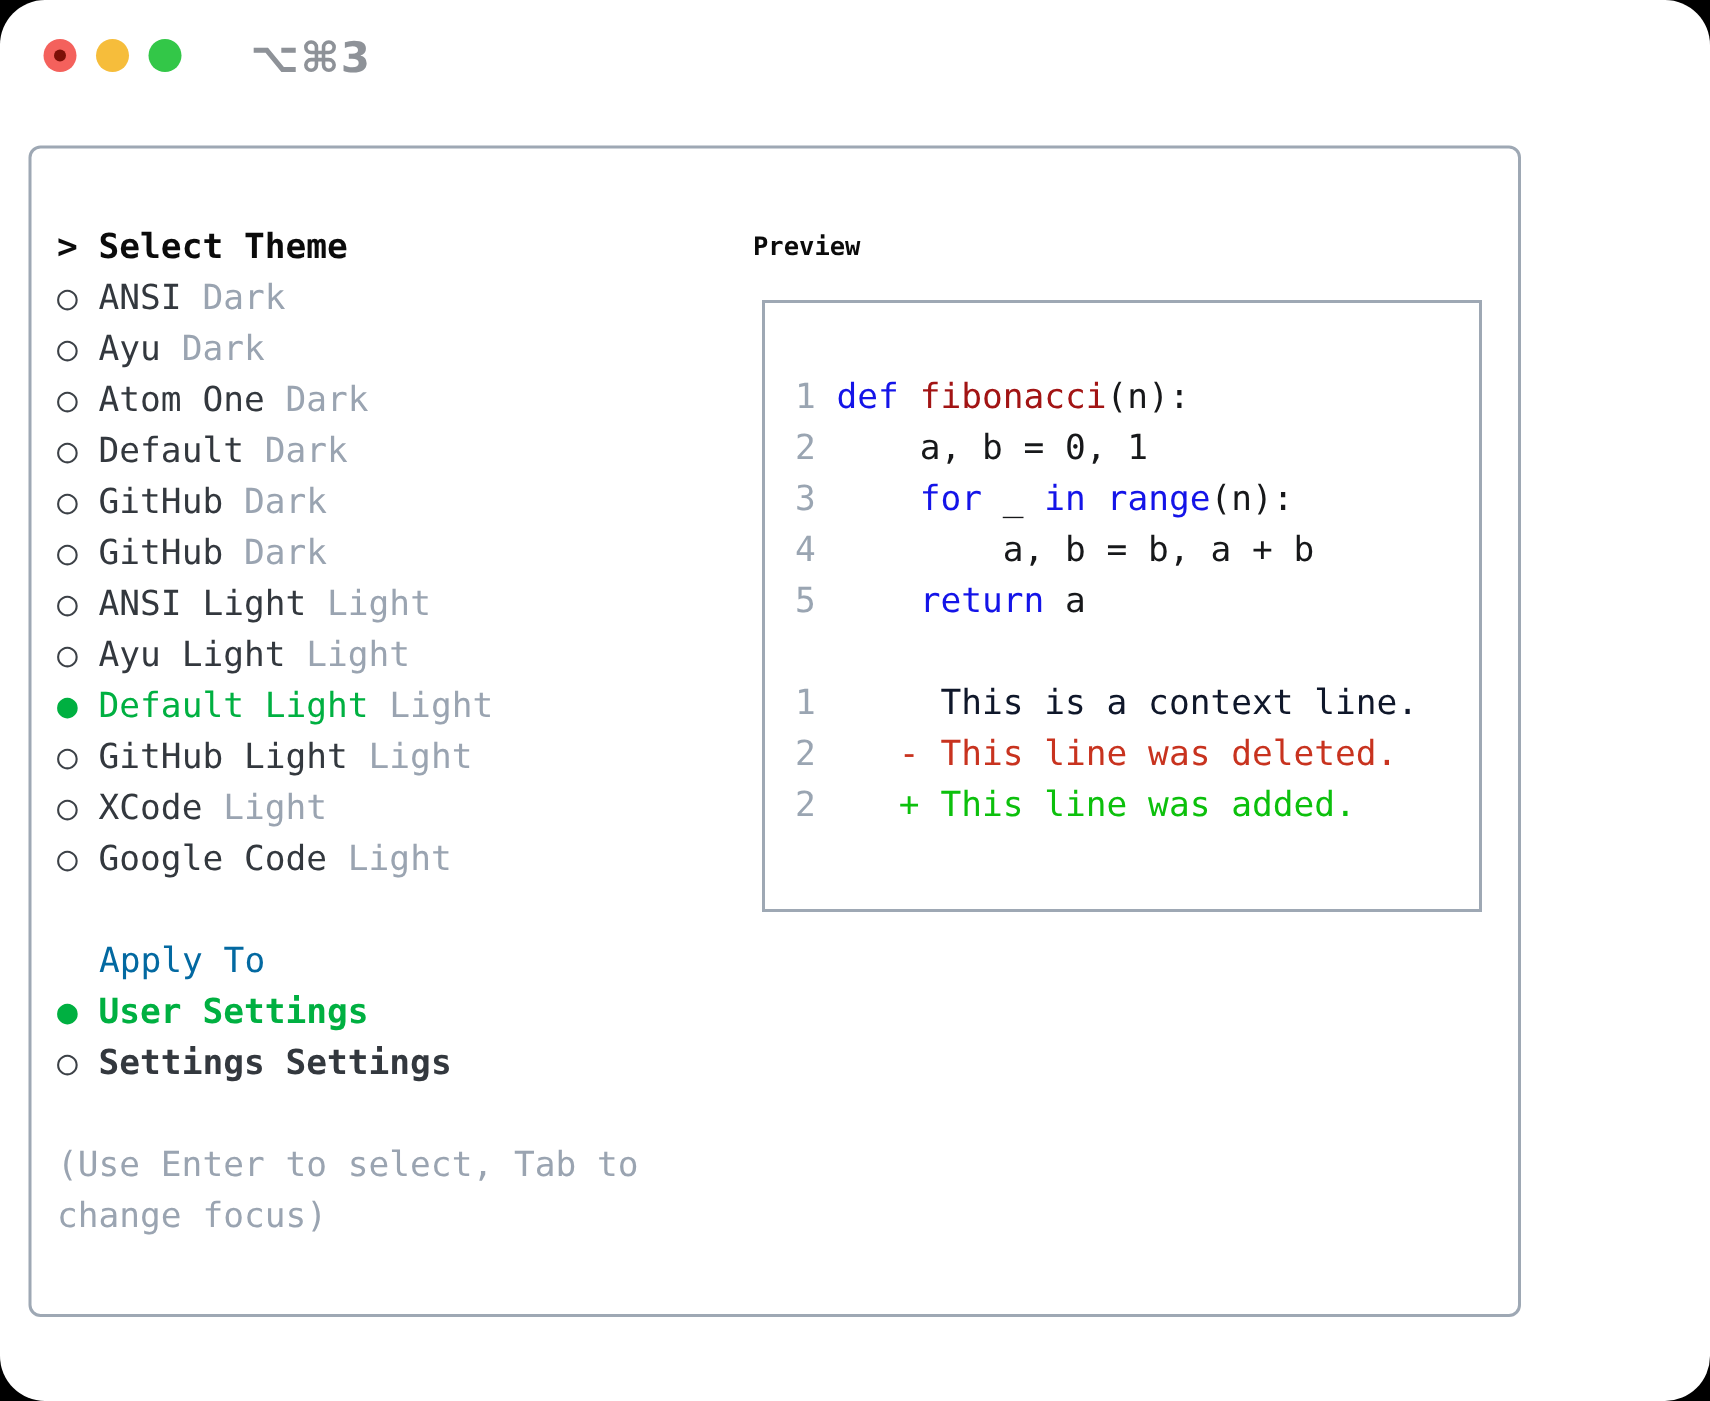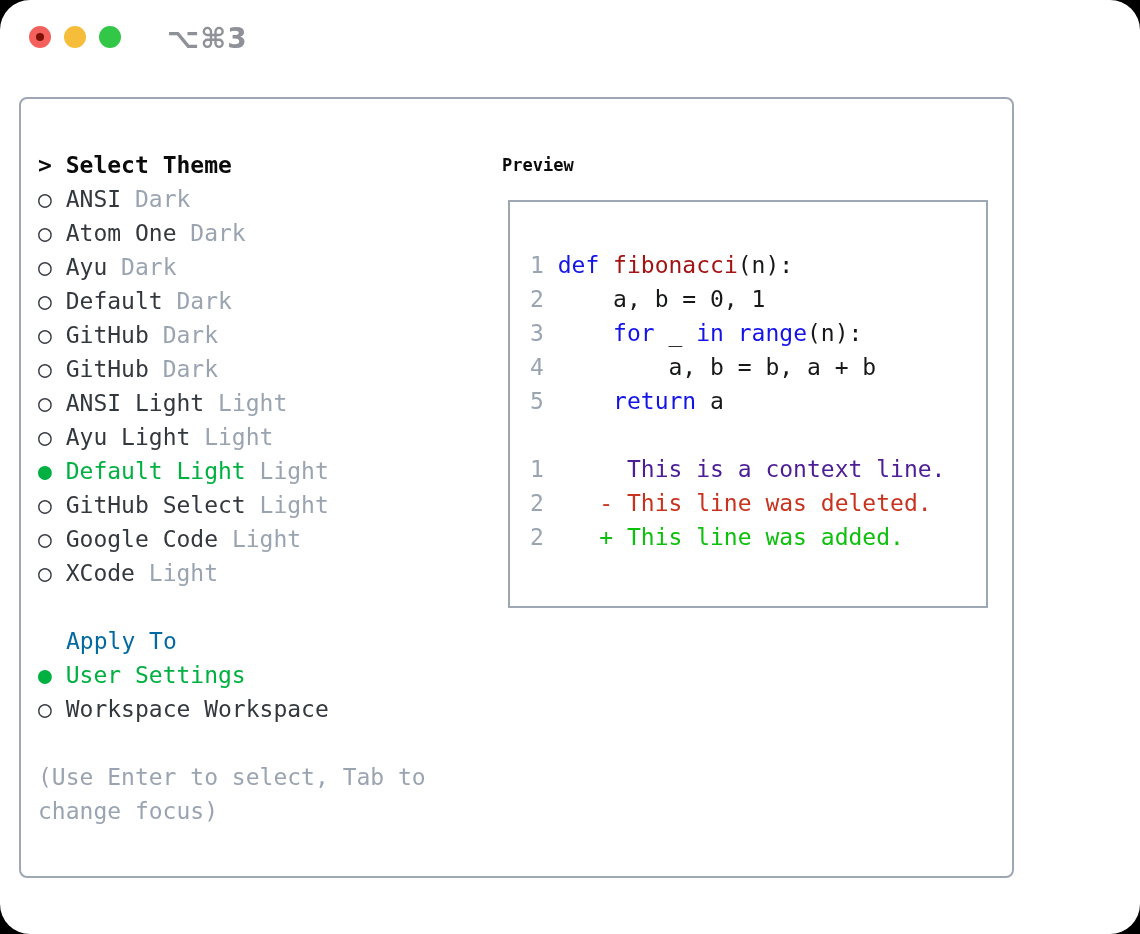--- a/index.html
+++ b/index.html
@@ -37,40 +37,40 @@
   .left-panel{position:absolute;left:17px;top:49px;}
   .prompt{font-weight:bold;color:#0b0b0b;}
   .panel-title{font-weight:bold;color:#0b0b0b;}
   .theme-item .marker{color:#3c4147;}
   .theme-item .name{color:var(--text_dark);}
   .theme-item .variant{color:var(--muted_gray);}
   .theme-item.selected .marker,
   .theme-item.selected .name{color:var(--selected_green);}
   .apply-title{padding-left:28px;color:#0369a1;}
   .apply-option .marker{color:#3c4147;}
-  .apply-option .label{color:var(--text_dark);}
+  .apply-option .label{color:var(--text_dark);font-weight:bold;}
   .apply-option.selected .marker,
   .apply-option.selected .label{color:var(--selected_green);}
   .hint{color:var(--muted_gray);}
   
   .preview-title{
     position:absolute;left:481px;top:49px;
     font-size:17px;line-height:34px;font-weight:bold;color:#0b0b0b;white-space:pre;
   }
   .preview-box{
     position:absolute;left:487px;top:101px;width:480px;height:408px;
     border:2px solid #9ea8b4;box-sizing:border-box;
     padding:46px 0 0 20px;overflow:hidden;background:#fff;
   }
   .pline{white-space:pre;font-size:23px;line-height:34px;min-height:34px;}
   .ln{color:#9aa5b2;}
   .tok-kw{color:var(--keyword_blue);}
   .tok-fn{color:var(--function_red);}
   .tok-pl{color:#17181a;}
-  .tok-ctx{color:#4c1d95;}
+  .tok-ctx{color:#0f172a;}
   .tok-del{color:var(--deleted_red);}
   .tok-add{color:var(--added_green);margin-top:40px;}
 </style>
 </head>
 <body style="--selected_green: #00b041; --keyword_blue: #1414e8; --function_red: #a21414; --deleted_red: #c8331f; --added_green: #0cc00c; --muted_gray: #9aa4b1; --text_dark: #33383e; --close: #f4615c; --close_dot: #7d1007; --minimize: #f6bd3b; --zoom: #33c748;">
 
 <div class="window">
 
   <div class="titlebar">
     <span class="tl red">
@@ -80,37 +80,37 @@
     <span class="tl green"></span>
     <span class="wtitle">⌥⌘3</span>
   </div>
 
   <div class="content-box">
 
     <div class="left-panel">
       <div class="row"><span class="prompt">&gt; </span><span class="panel-title">Select Theme</span></div>
       <div id="theme-list">
           <div class="row theme-item"><span class="marker">○ </span><span class="name">ANSI</span><span class="variant"> Dark</span></div>
+          <div class="row theme-item"><span class="marker">○ </span><span class="name">Ayu</span><span class="variant"> Dark</span></div>
           <div class="row theme-item"><span class="marker">○ </span><span class="name">Atom One</span><span class="variant"> Dark</span></div>
-          <div class="row theme-item"><span class="marker">○ </span><span class="name">Ayu</span><span class="variant"> Dark</span></div>
           <div class="row theme-item"><span class="marker">○ </span><span class="name">Default</span><span class="variant"> Dark</span></div>
           <div class="row theme-item"><span class="marker">○ </span><span class="name">GitHub</span><span class="variant"> Dark</span></div>
           <div class="row theme-item"><span class="marker">○ </span><span class="name">GitHub</span><span class="variant"> Dark</span></div>
           <div class="row theme-item"><span class="marker">○ </span><span class="name">ANSI Light</span><span class="variant"> Light</span></div>
           <div class="row theme-item"><span class="marker">○ </span><span class="name">Ayu Light</span><span class="variant"> Light</span></div>
           <div class="row theme-item selected"><span class="marker">● </span><span class="name">Default Light</span><span class="variant"> Light</span></div>
-          <div class="row theme-item"><span class="marker">○ </span><span class="name">GitHub Select</span><span class="variant"> Light</span></div>
+          <div class="row theme-item"><span class="marker">○ </span><span class="name">GitHub Light</span><span class="variant"> Light</span></div>
+          <div class="row theme-item"><span class="marker">○ </span><span class="name">XCode</span><span class="variant"> Light</span></div>
           <div class="row theme-item"><span class="marker">○ </span><span class="name">Google Code</span><span class="variant"> Light</span></div>
-          <div class="row theme-item"><span class="marker">○ </span><span class="name">XCode</span><span class="variant"> Light</span></div>
         </div>
       <div class="row"> </div>
       <div class="row apply-title">Apply To</div>
       <div id="apply-list">
           <div class="row apply-option selected"><span class="marker">● </span><span class="label">User Settings</span></div>
-          <div class="row apply-option"><span class="marker">○ </span><span class="label">Workspace Workspace</span></div>
+          <div class="row apply-option"><span class="marker">○ </span><span class="label">Settings Settings</span></div>
         </div>
       <div class="row"> </div>
       <div class="row hint">(Use Enter to select, Tab to</div>
       <div class="row hint">change focus)</div>
     </div>
 
     <div class="preview-title">Preview</div>
     <div class="preview-box" id="preview-box">
         <div class="pline"><span class="ln">1 </span><span class="tok-kw">def</span><span class="tok-pl"> </span><span class="tok-fn">fibonacci</span><span class="tok-pl">(n):</span></div>
         <div class="pline"><span class="ln">2 </span><span class="tok-pl">    a, b = 0, 1</span></div>

